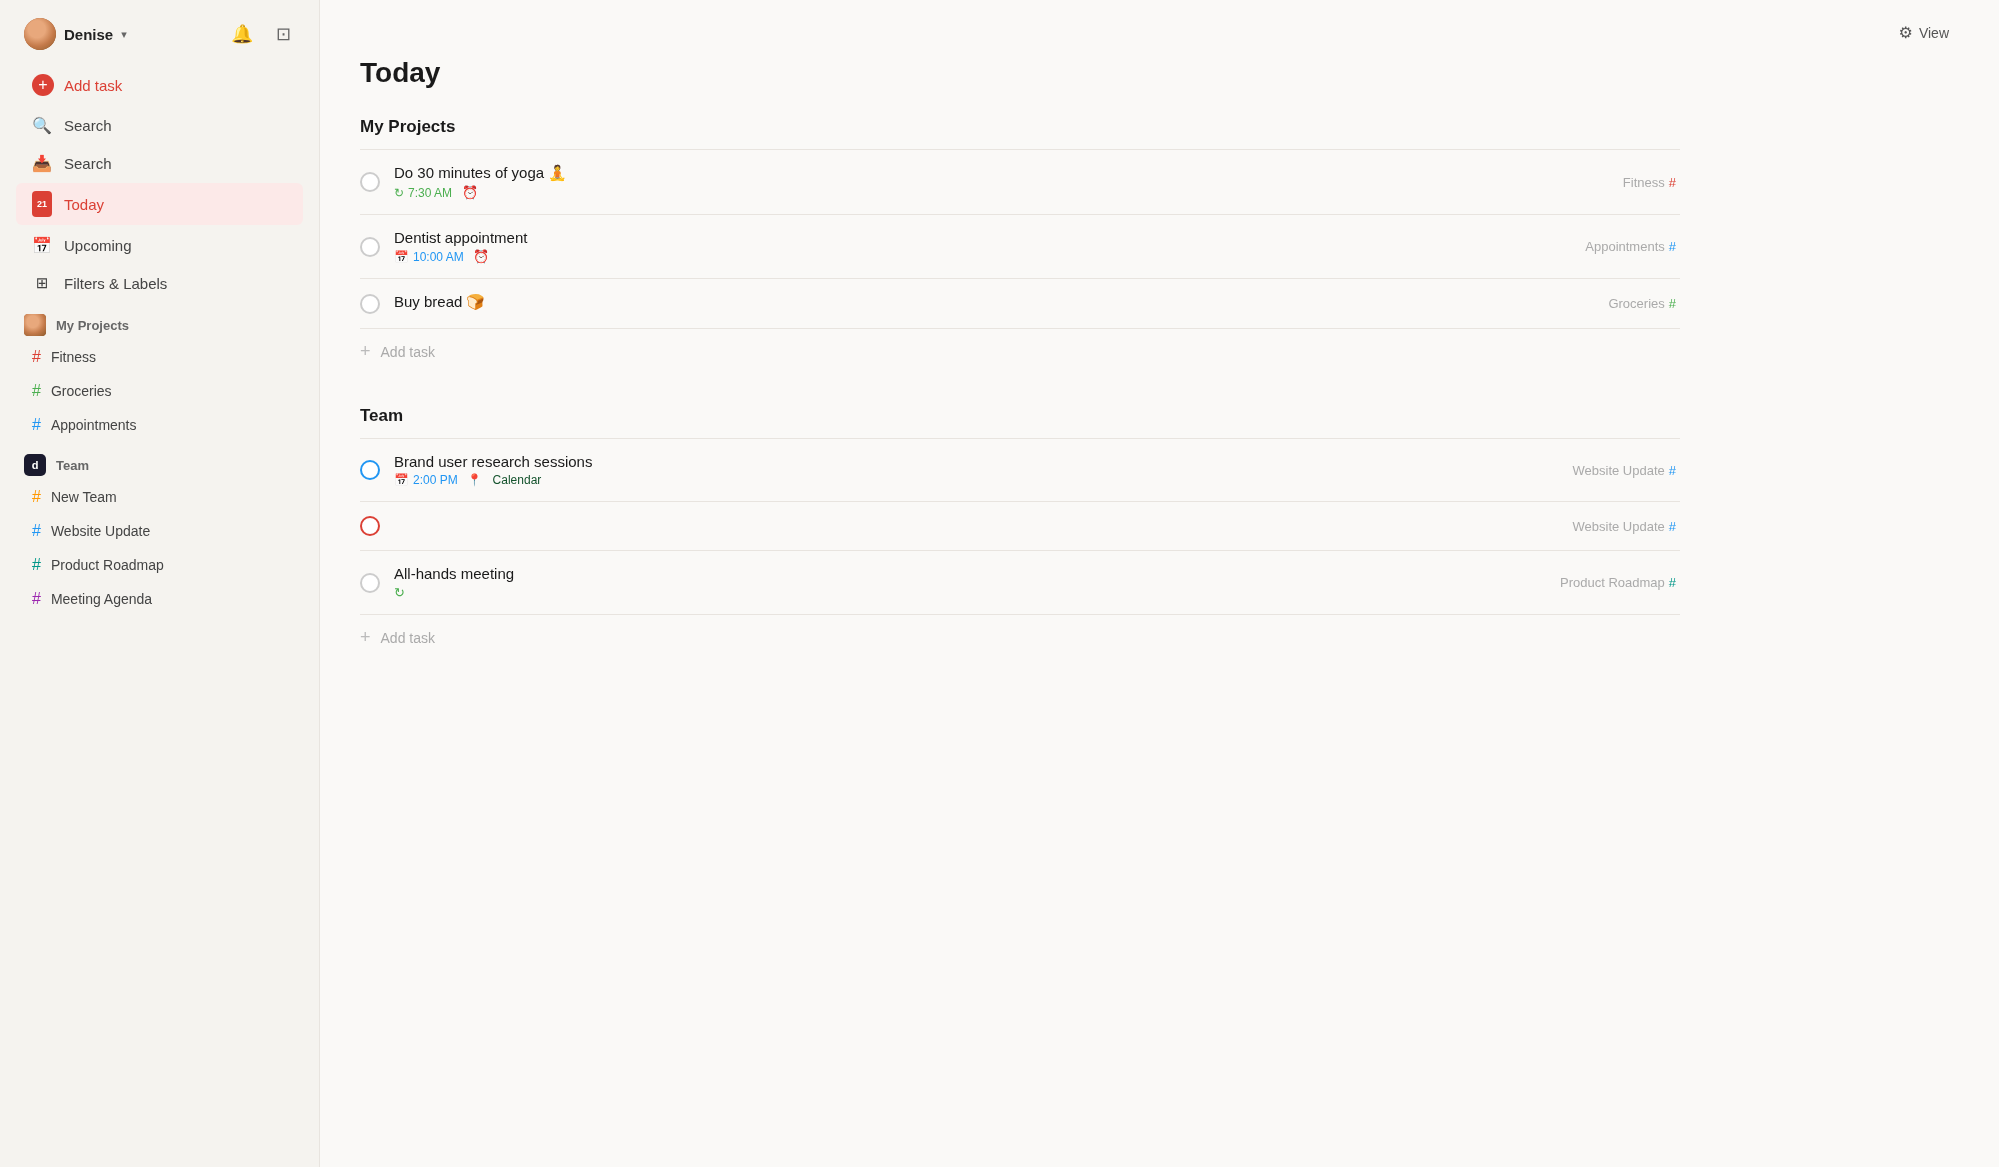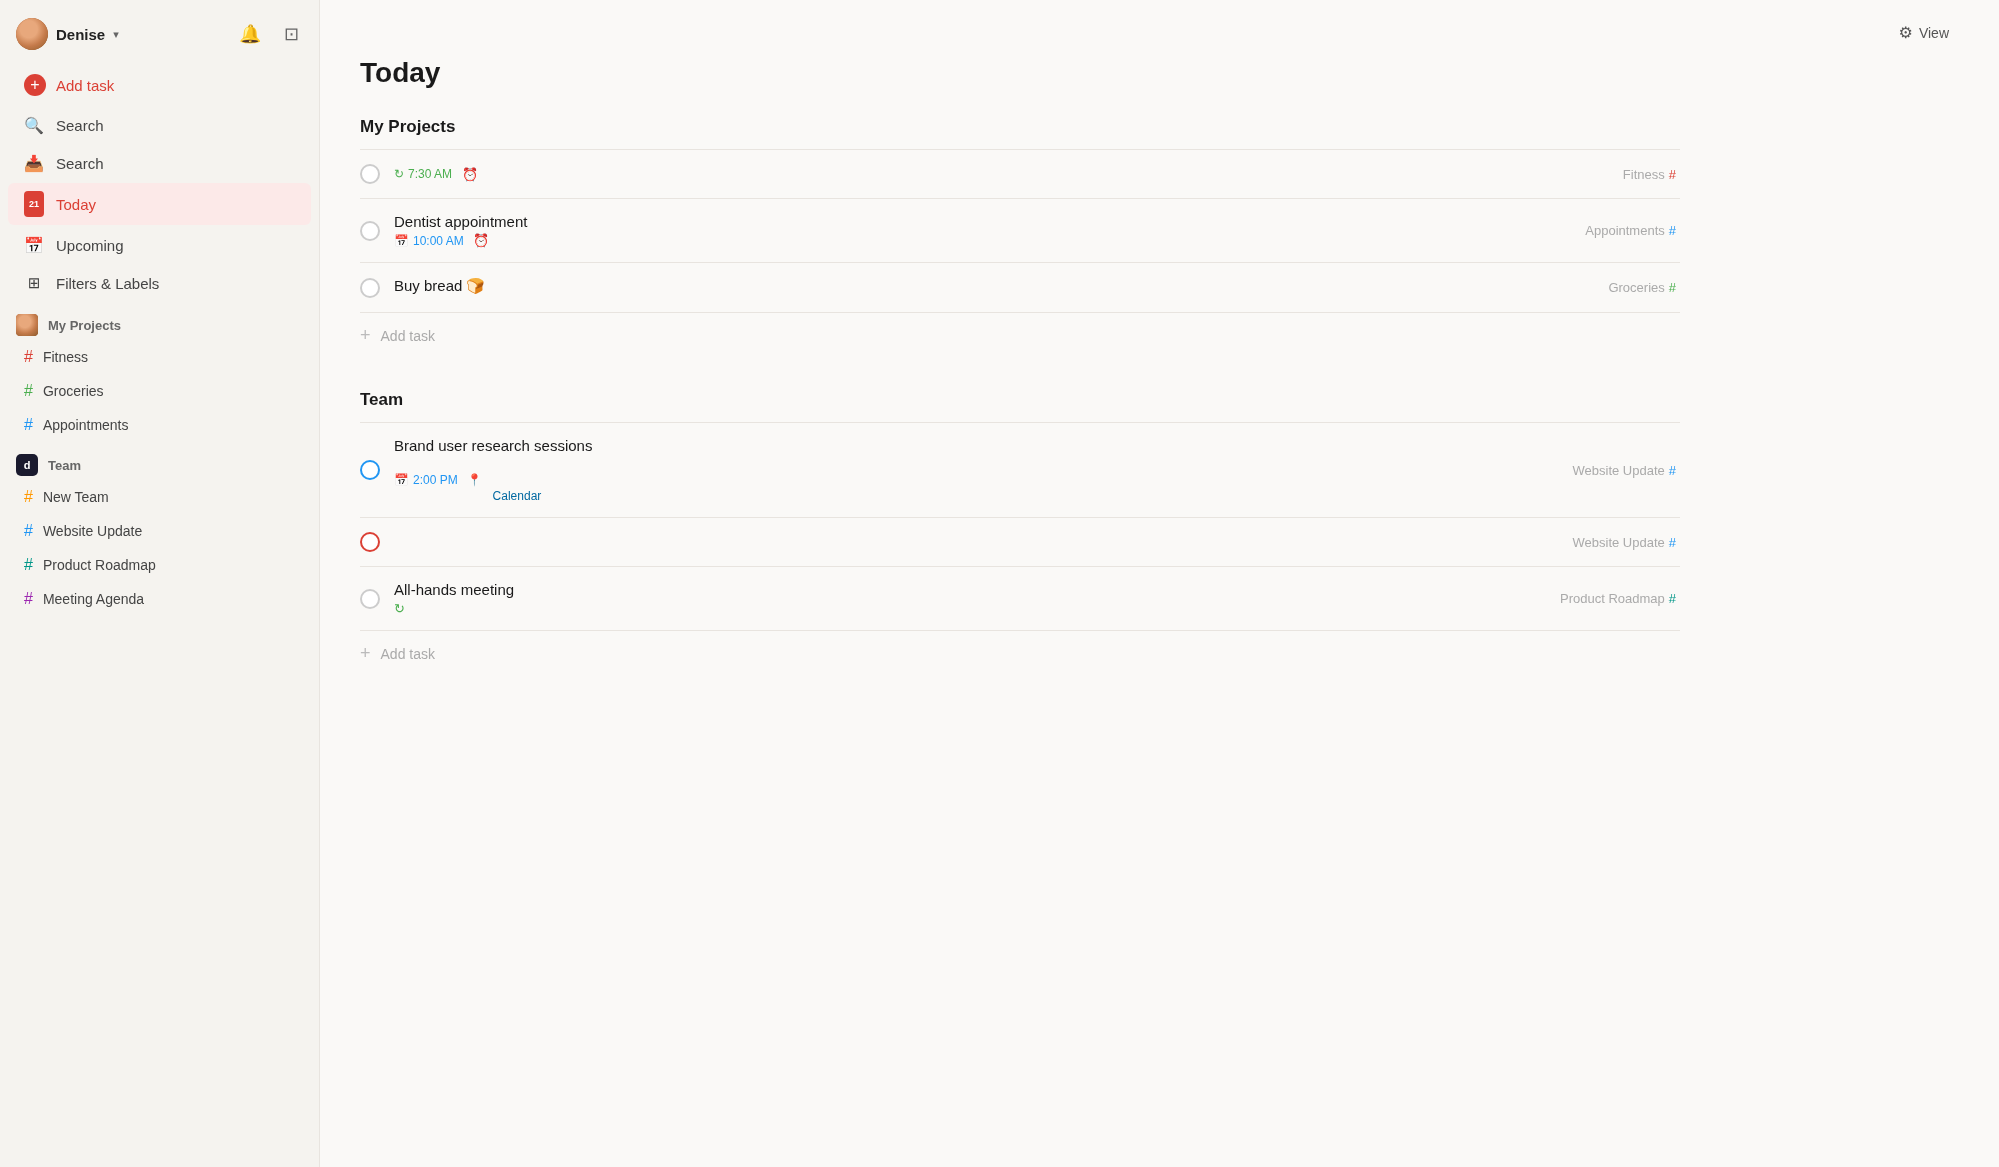--- a/index.html
+++ b/index.html
@@ -12,21 +12,21 @@
       color: #333;
     }
 
     
     #sidebar {
       width: 320px;
       min-width: 320px;
       background: #f5f3ef;
       display: flex;
       flex-direction: column;
-      padding: 12px 0;
+      padding: 12px 8px;
       border-right: 1px solid #e8e4df;
       overflow-y: auto;
     }
 
     .sidebar-header {
       display: flex;
       align-items: center;
       justify-content: space-between;
       padding: 6px 16px 14px 16px;
     }
@@ -326,22 +326,21 @@
     }
 
     .task-time.blue { color: #2196f3; }
 
     .task-alarm {
       color: #999;
       font-size: 13px;
     }
 
     .task-calendar-label {
-      color: #0369a1;
-      margin-top: 32px;
+      color: #14532d;
     }
 
     .task-project {
       font-size: 13px;
       color: #aaa;
       margin-left: auto;
       display: flex;
       align-items: center;
       gap: 4px;
       padding-right: 4px;
@@ -487,20 +486,21 @@
   <div class="main-content">
     <h1 class="page-title">Today</h1>
 
     <div>
       <div class="section-title">My Projects</div>
       <div class="task-list">
 
         <div class="task-row">
           <div class="task-checkbox"></div>
           <div class="task-main">
+            <div class="task-name">Do 30 minutes of yoga 🧘</div>
             <div class="task-meta">
               <span class="task-time">
                 <span style="color:#4caf50;font-size:12px;">↻</span>
                 7:30 AM
               </span>
               <span class="task-alarm">⏰</span>
             </div>
           </div>
           <div class="task-project">
             <span>Fitness</span>

